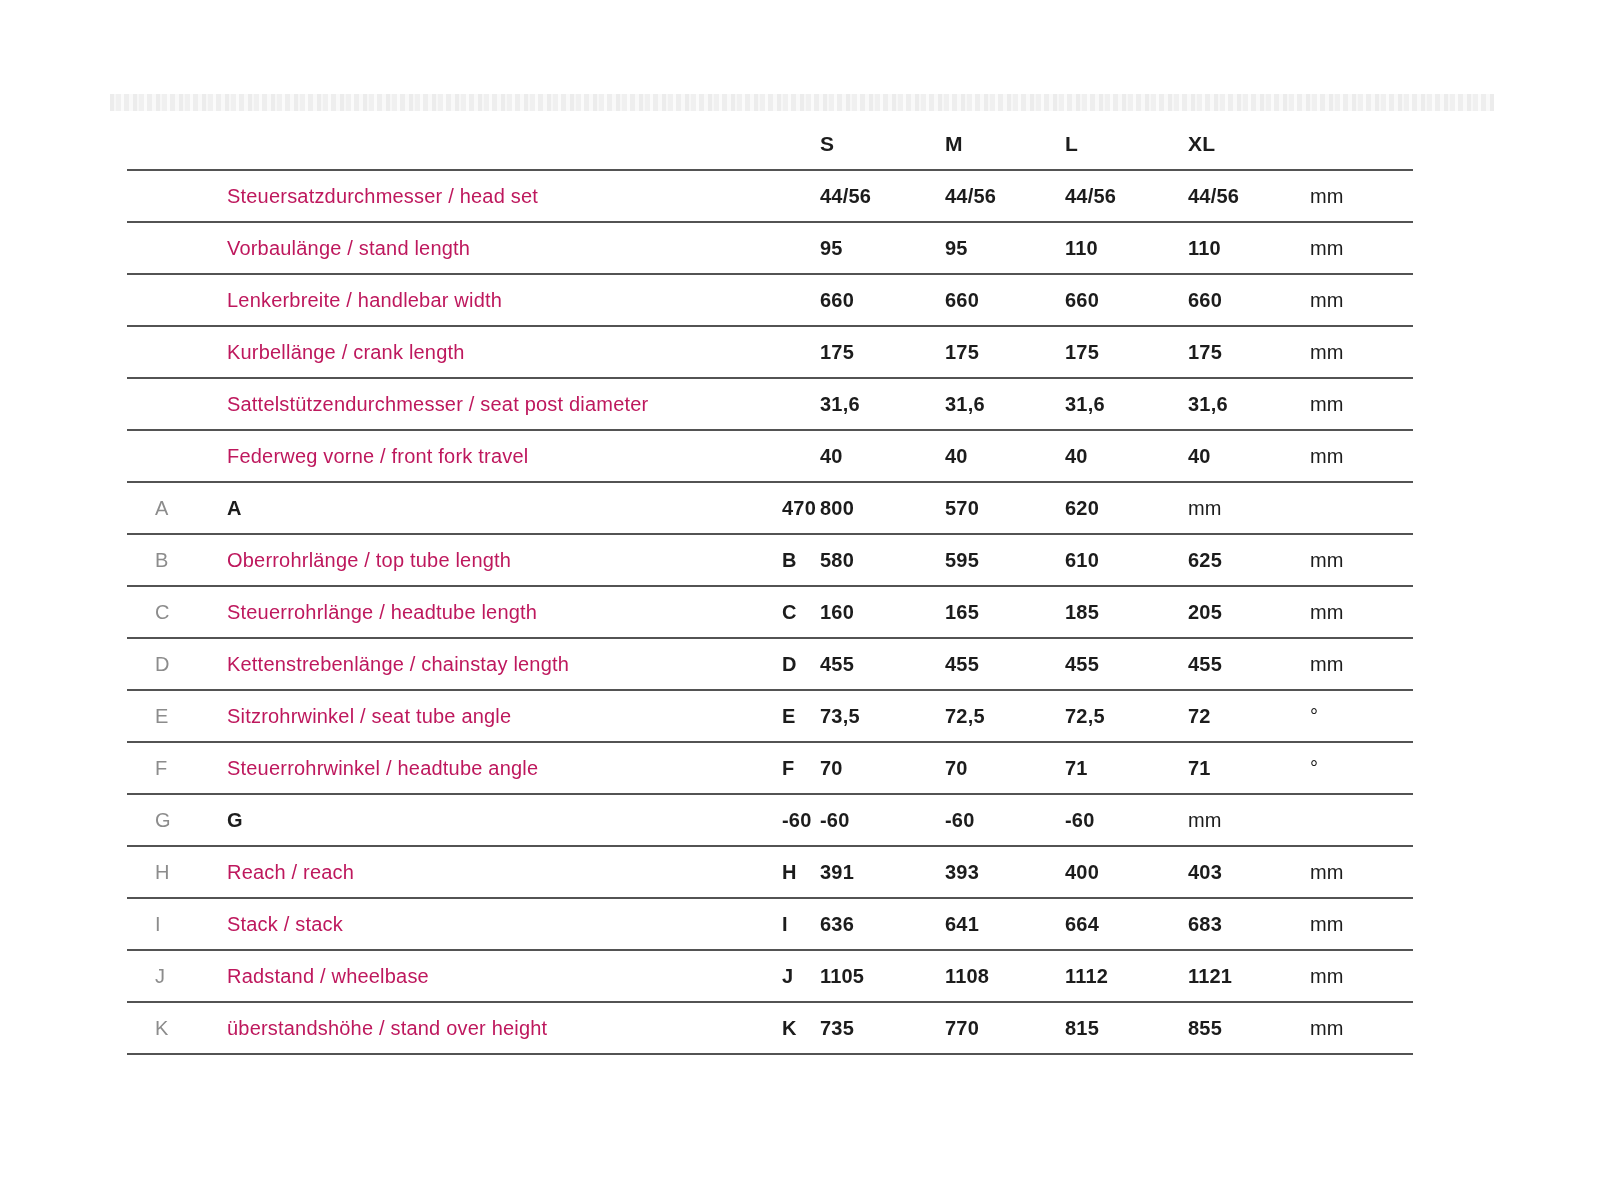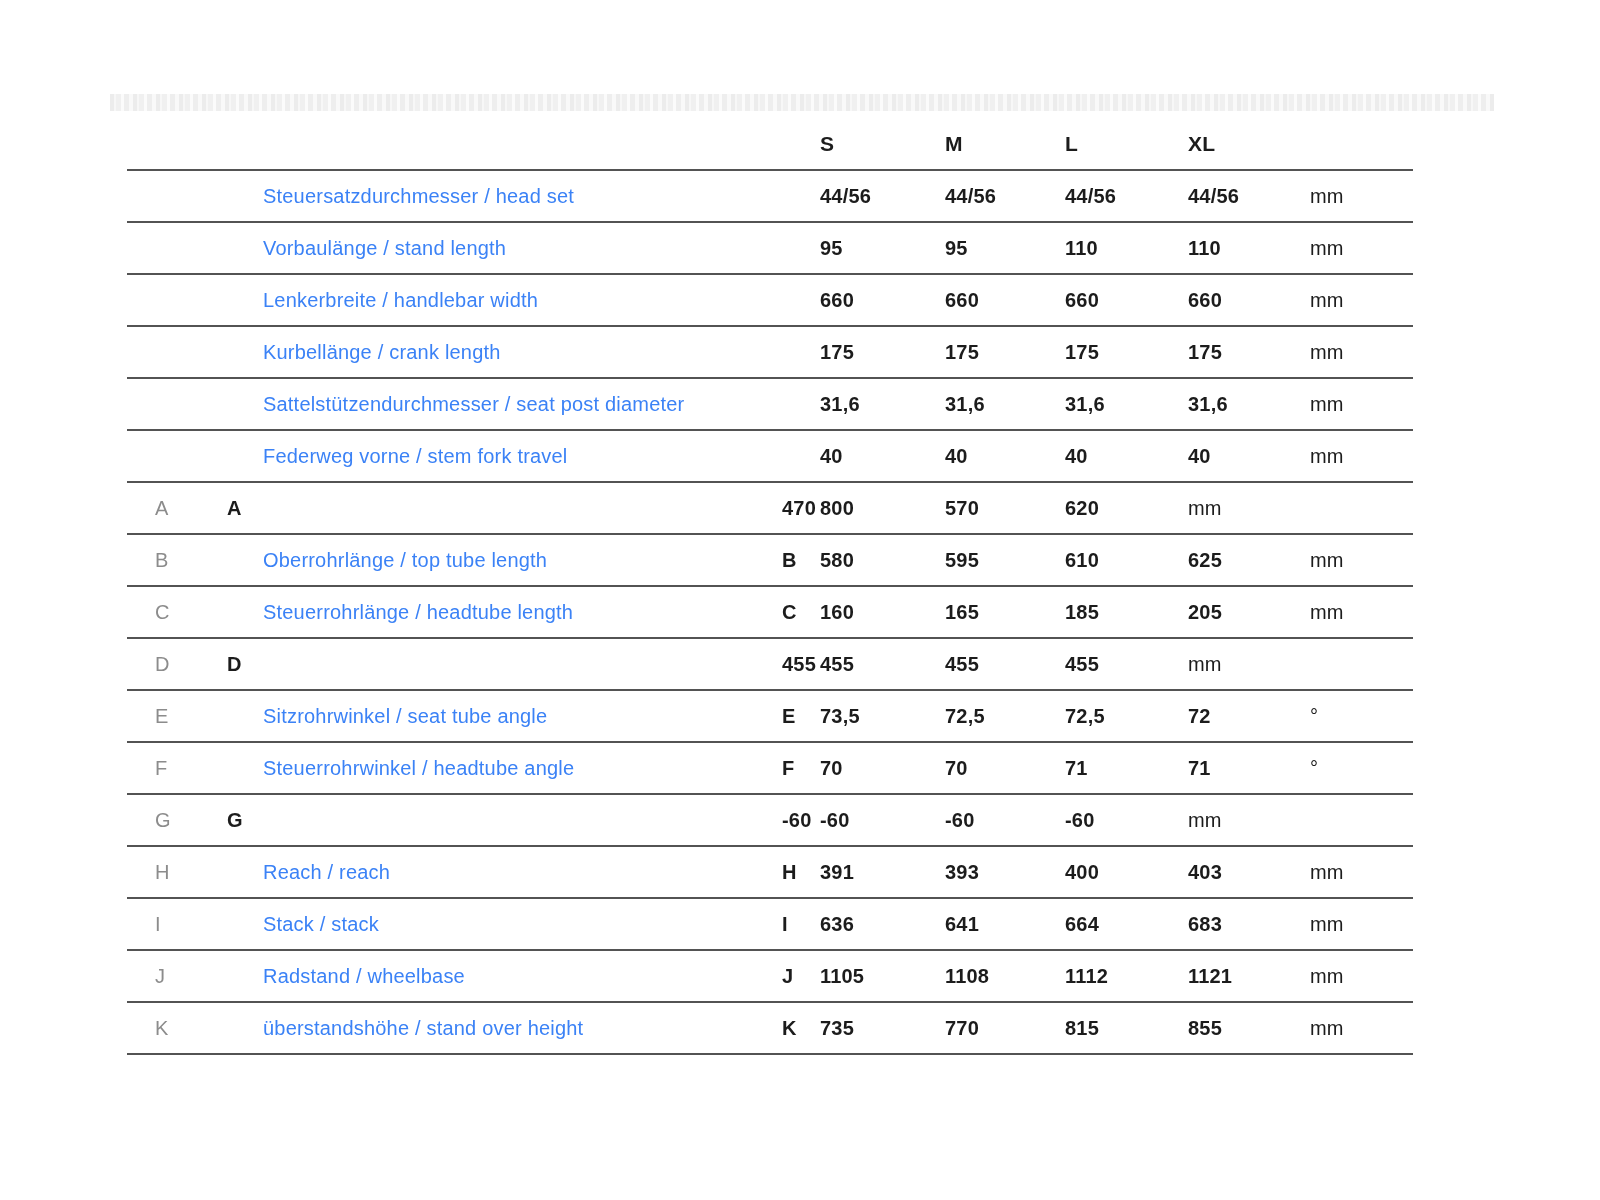--- a/index.html
+++ b/index.html
@@ -54,23 +54,22 @@
     font-weight: bold;
     font-size: 21px;
   }
   .cell { white-space: nowrap; overflow: visible; }
   .cell-code-gray {
     color: #8c8c8c;
     padding-left: 28px;
     font-size: 20px;
   }
   .cell-label {
-    color: #3b82f6;
+    color: #be185d;
     font-size: 20px;
-    margin-left: 36px;
   }
   .cell-code-bold {
     font-weight: bold;
   }
   .cell-value {
     font-weight: bold;
   }
   .cell-unit {
     font-weight: normal;
   }
@@ -144,21 +143,21 @@
     <div class="cell cell-code-bold"></div>
     <div class="cell cell-value">31,6</div>
     <div class="cell cell-value">31,6</div>
     <div class="cell cell-value">31,6</div>
     <div class="cell cell-value">31,6</div>
     <div class="cell cell-unit">mm</div>
   </div>
 
   <div class="trow">
     <div class="cell cell-code-gray"></div>
-    <div class="cell cell-label">Federweg vorne / stem fork travel</div>
+    <div class="cell cell-label">Federweg vorne / front fork travel</div>
     <div class="cell cell-code-bold"></div>
     <div class="cell cell-value">40</div>
     <div class="cell cell-value">40</div>
     <div class="cell cell-value">40</div>
     <div class="cell cell-value">40</div>
     <div class="cell cell-unit">mm</div>
   </div>
 
   <div class="trow">
     <div class="cell cell-code-gray">A</div>
@@ -187,20 +186,21 @@
     <div class="cell cell-code-bold">C</div>
     <div class="cell cell-value">160</div>
     <div class="cell cell-value">165</div>
     <div class="cell cell-value">185</div>
     <div class="cell cell-value">205</div>
     <div class="cell cell-unit">mm</div>
   </div>
 
   <div class="trow">
     <div class="cell cell-code-gray">D</div>
+    <div class="cell cell-label">Kettenstrebenlänge / chainstay length</div>
     <div class="cell cell-code-bold">D</div>
     <div class="cell cell-value">455</div>
     <div class="cell cell-value">455</div>
     <div class="cell cell-value">455</div>
     <div class="cell cell-value">455</div>
     <div class="cell cell-unit">mm</div>
   </div>
 
   <div class="trow">
     <div class="cell cell-code-gray">E</div>

